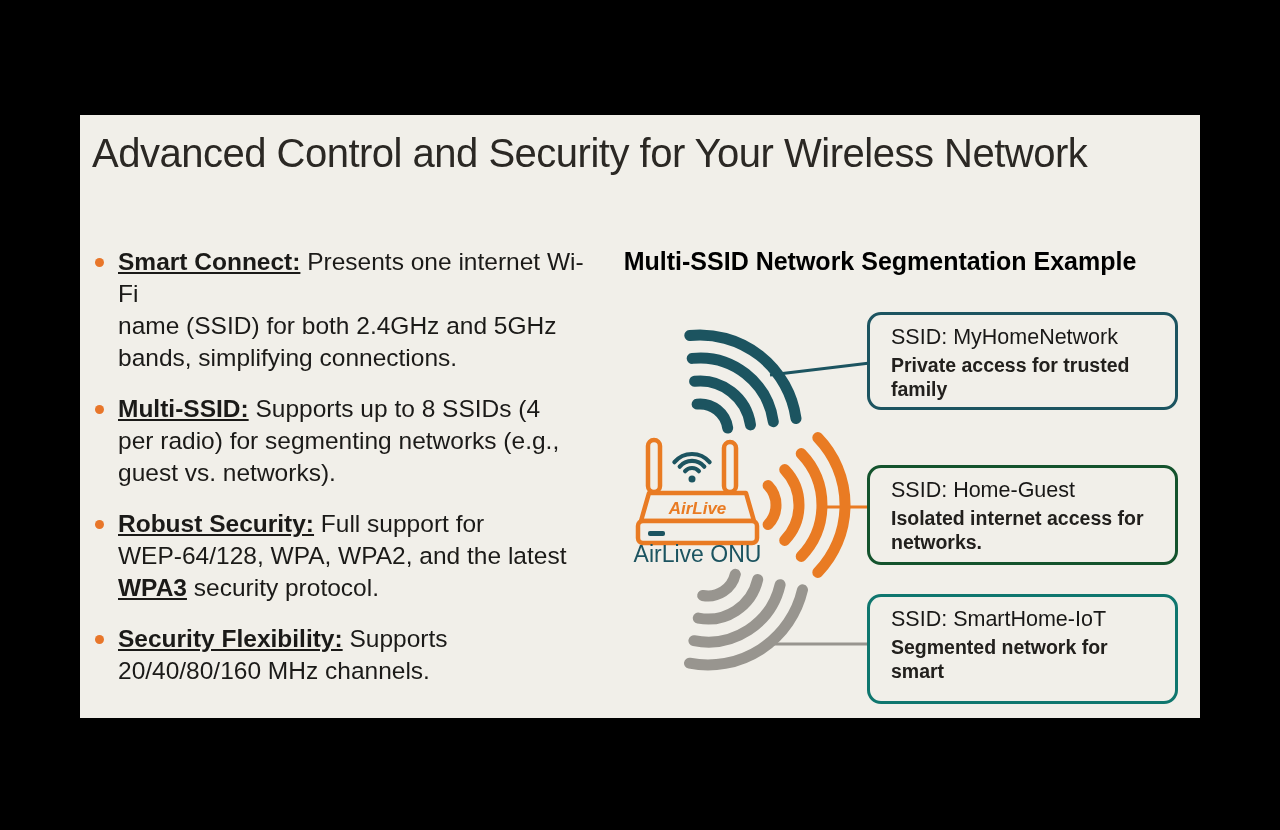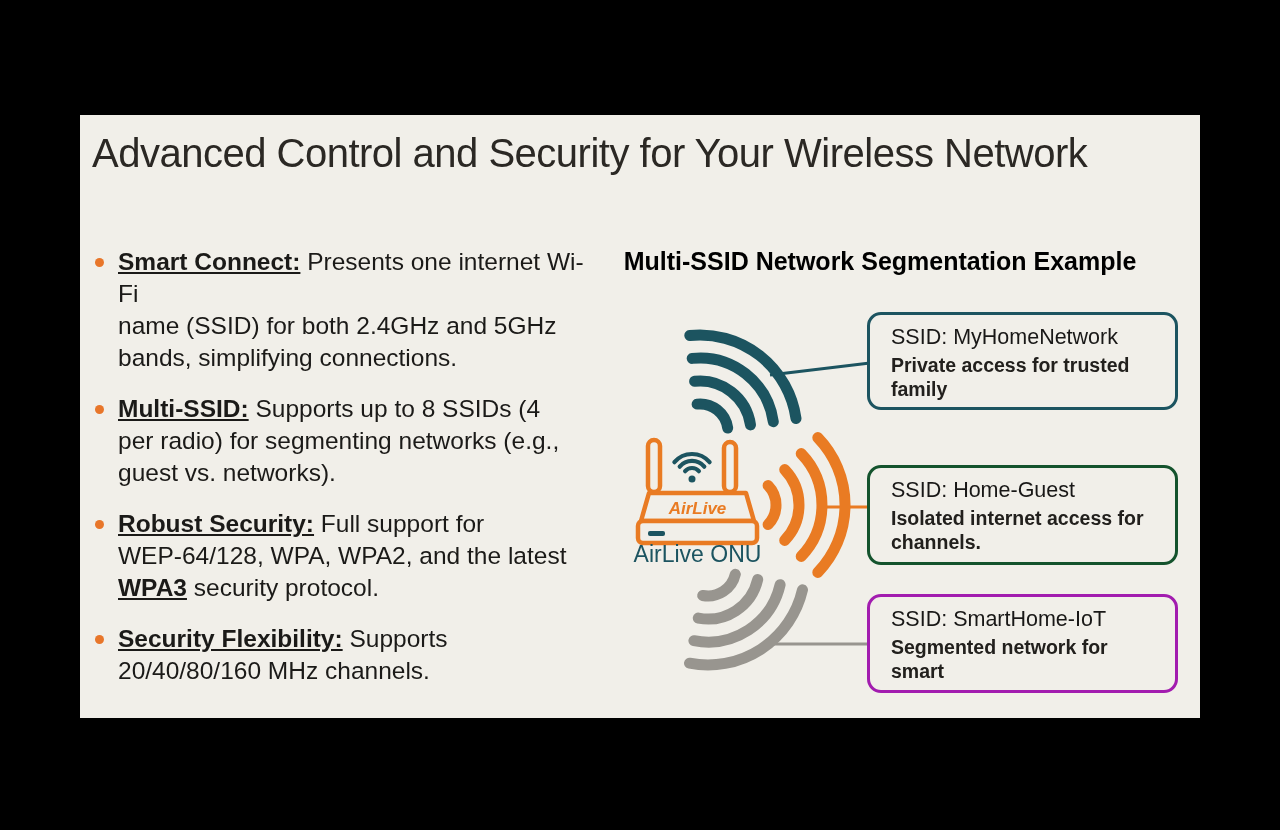--- a/index.html
+++ b/index.html
@@ -32,21 +32,21 @@
     position:absolute;left:540px;top:132px;width:520px;text-align:center;
     font-size:25px;font-weight:bold;color:#000000;margin:0;
   }
   .diagram-svg{position:absolute;left:540px;top:175px;width:580px;height:428px;z-index:1;}
   .ssid-box{
     position:absolute;left:787px;width:311px;background:#f1efe9;
     border-radius:14px;padding:10px 16px 8px 21px;box-sizing:border-box;z-index:2;
   }
   .box1{top:197px;height:98px;border:3px solid #1c5460;}
   .box2{top:337px;height:100px;border:3px solid #14532d;margin-top:13px;}
-  .box3{top:479px;height:99px;border:3px solid #a21caf;}
+  .box3{top:479px;height:110px;border:3px solid #0f766e;}
   .ssid-title{font-size:21.5px;font-weight:normal;color:#191817;margin:0 0 5px 0;line-height:24px;}
   .ssid-line{display:block;font-size:19.5px;line-height:23.5px;color:#22201d;font-weight:bold;}
 </style>
 </head>
 <body>
 
 <div class="slide">
 
   <h1 class="slide-title">Advanced Control and Security for Your Wireless Network</h1>
 
@@ -125,21 +125,21 @@
   </svg>
 
   <div class="ssid-box box1">
     <p class="ssid-title">SSID: MyHomeNetwork</p>
     <span class="ssid-line">Private access for trusted family</span>
   </div>
 
   <div class="ssid-box box2">
     <p class="ssid-title">SSID: Home-Guest</p>
     <span class="ssid-line">Isolated internet access for</span>
-    <span class="ssid-line">channels.</span>
+    <span class="ssid-line">networks.</span>
   </div>
 
   <div class="ssid-box box3">
     <p class="ssid-title">SSID: SmartHome-IoT</p>
     <span class="ssid-line">Segmented network for smart</span>
   </div>
 
 </div>
 
 </body></html>

